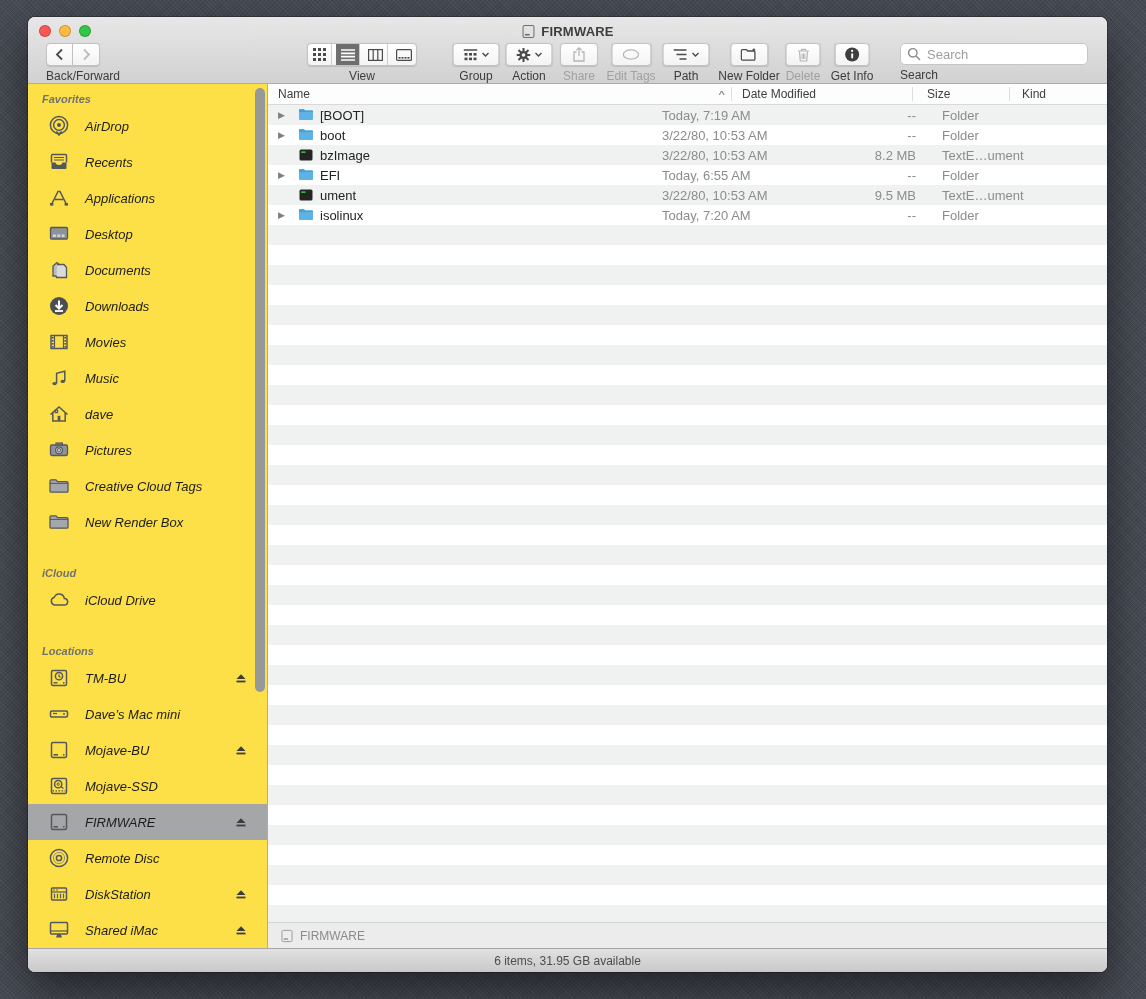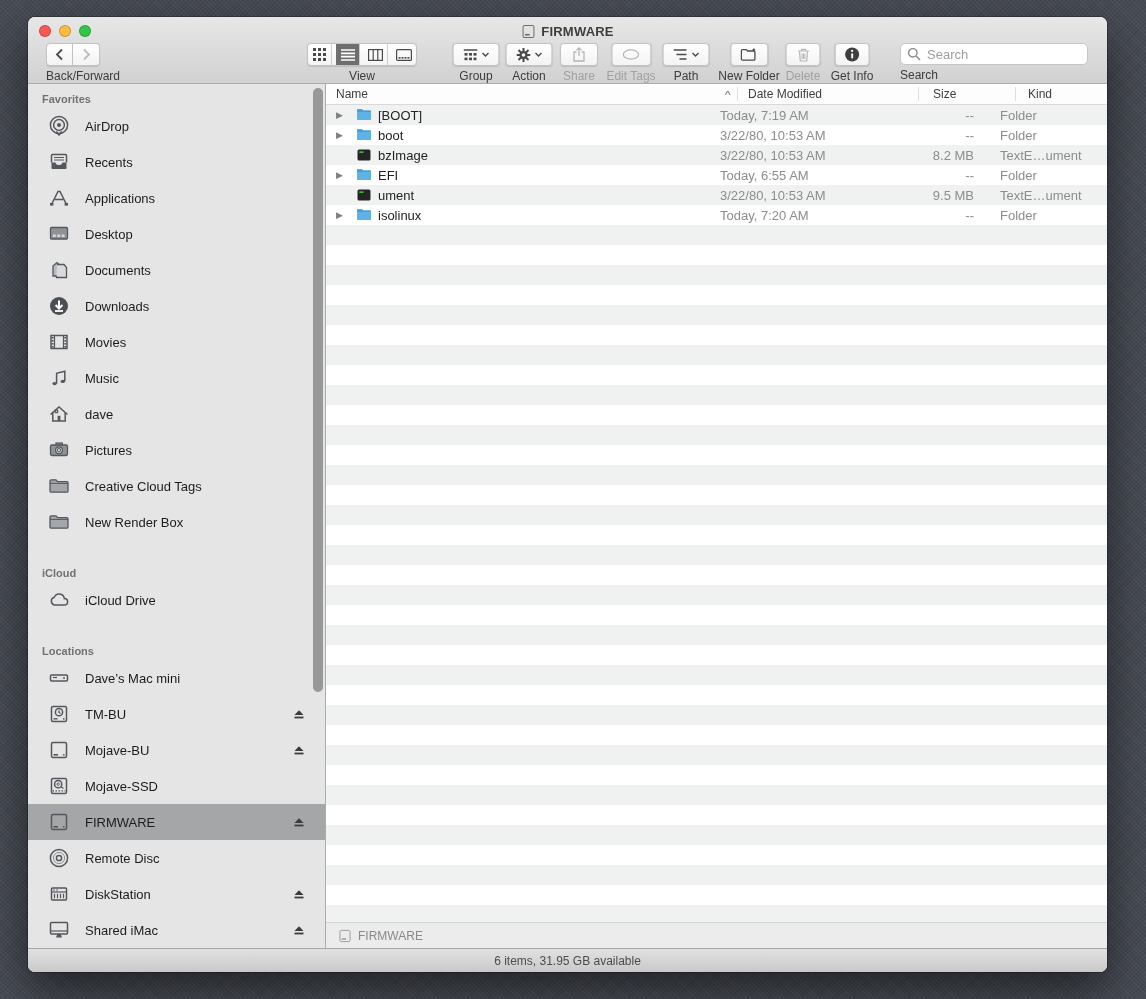--- a/index.html
+++ b/index.html
@@ -51,22 +51,22 @@
     width:100%; height:100%; border:1px solid #c6c6c6; border-radius:5px;
     background:#fff; font-family:inherit; font-size:13px; color:#333;
     padding:0 8px 0 26px; outline:none;
   }
   .search-input::placeholder { color:#9e9e9e; }
   .search-mag { position:absolute; left:7px; top:4px; }
   
   .main { flex:none; height:864px; display:flex; }
   
   .sidebar {
-    width:298px; flex:none; background:#e5e5e5; border-right:1px solid #ababad;
-    padding-top:6px; overflow:hidden; position:relative; font-size:13px; color:#1c1c1c;
+    width:240px; flex:none; background:#fde047; border-right:1px solid #ababad;
+    padding-top:6px; overflow:hidden; position:relative; font-size:13px; color:#1c1c1c;font-style:italic;
   }
   .section { margin-top:24px; }
   .section:first-child { margin-top:0; }
   .section-title { height:18px; line-height:18px; padding-left:14px; font-size:11px; font-weight:700; color:#717171; }
   .sb-item { height:36px; display:flex; align-items:center; padding-left:18px; position:relative; }
   .sb-item.selected { background:#a5a6a8; }
   .sb-icon { width:26px; height:26px; flex:none; display:flex; align-items:center; justify-content:center; }
   .sb-label { margin-left:13px; white-space:nowrap; }
   .eject { position:absolute; right:20px; top:12px; }
   .sb-scrollthumb {
@@ -74,21 +74,21 @@
     border-radius:5px; background:#97989a;
   }
   
   .content { flex:1; display:flex; flex-direction:column; background:#fff; min-width:0; }
   .list-header {
     height:21px; flex:none; background:#fdfdfd; border-bottom:1px solid #d9d9d9;
     display:flex; align-items:center; font-size:12px; color:#3e3e3e;
   }
   .hcell { height:14px; line-height:14px; border-right:1px solid #dedede; }
   .hcell:last-child { border-right:none; }
-  .h-name { width:412px; display:flex; justify-content:space-between; align-items:center; padding:0 6px 0 10px; }
+  .h-name { width:464px; display:flex; justify-content:space-between; align-items:center; padding:0 6px 0 10px; }
   .h-date { width:181px; padding-left:10px; }
   .h-size { width:97px;  padding-left:14px; }
   .h-kind { flex:1; padding-left:12px; }
   .sort-caret { color:#8b8b8b; font-size:11px; font-weight:700; transform:scaleY(.8); }
   .rows {
     flex:1; overflow:hidden;
     background:repeating-linear-gradient(to bottom, #f0f2f2 0 20px, #ffffff 20px 40px);
   }
   .frow { height:20px; display:flex; align-items:center; font-size:13px; }
   .cell-name { width:384px; display:flex; align-items:center; color:#232323; }
@@ -519,45 +519,45 @@
 
   </div>
           </div>
   </div>
         <div class="section">
     <div class="section-title">Locations</div>
     <div class="section-items">
             <div class="sb-item">
     <span class="sb-icon">
                 <svg width="24" height="24" viewBox="0 0 24 24">
-                  <rect x="3.5" y="9" width="17" height="6" rx="1.2" fill="none" stroke="#54575c" stroke-width="1.5"></rect>
-                  <path d="M6 11.5 H10" stroke="#54575c" stroke-width="1.2"></path>
-                  <circle cx="17" cy="12" r=".9" fill="#54575c"></circle>
-                </svg>
-              </span>
-    <span class="sb-label">Dave’s Mac mini</span>
-
-  </div>
-            <div class="sb-item">
-    <span class="sb-icon">
-                <svg width="24" height="24" viewBox="0 0 24 24">
                   <rect x="4.5" y="4.5" width="15" height="15" rx="1.5" fill="none" stroke="#54575c" stroke-width="1.5"></rect>
                   <circle cx="12" cy="10.2" r="3.6" fill="none" stroke="#54575c" stroke-width="1.5"></circle>
                   <path d="M12 8.2 V10.4 L13.6 11.4" stroke="#54575c" stroke-width="1.2" fill="none"></path>
                   <path d="M6.5 16.8 H10.5" stroke="#54575c" stroke-width="1.4"></path>
                   <circle cx="16.8" cy="16.8" r=".9" fill="#54575c"></circle>
                 </svg>
               </span>
     <span class="sb-label">TM-BU</span>
     <span class="eject">
                 <svg width="12" height="12" viewBox="0 0 12 12">
                   <path d="M1.5 7 L6 2.2 L10.5 7 Z" fill="#3c3c3c"></path>
                   <rect x="1.5" y="8.6" width="9" height="1.8" fill="#3c3c3c"></rect>
                 </svg>
               </span>
+  </div>
+            <div class="sb-item">
+    <span class="sb-icon">
+                <svg width="24" height="24" viewBox="0 0 24 24">
+                  <rect x="3.5" y="9" width="17" height="6" rx="1.2" fill="none" stroke="#54575c" stroke-width="1.5"></rect>
+                  <path d="M6 11.5 H10" stroke="#54575c" stroke-width="1.2"></path>
+                  <circle cx="17" cy="12" r=".9" fill="#54575c"></circle>
+                </svg>
+              </span>
+    <span class="sb-label">Dave’s Mac mini</span>
+
   </div>
             <div class="sb-item">
     <span class="sb-icon">
                 <svg width="24" height="24" viewBox="0 0 24 24">
                   <rect x="4.5" y="4.5" width="15" height="15" rx="1.5" fill="none" stroke="#54575c" stroke-width="1.5"></rect>
                   <path d="M6.5 16.8 H11" stroke="#54575c" stroke-width="1.6"></path>
                   <circle cx="16.8" cy="16.8" r=".9" fill="#54575c"></circle>
                 </svg>
               </span>
     <span class="sb-label">Mojave-BU</span>

